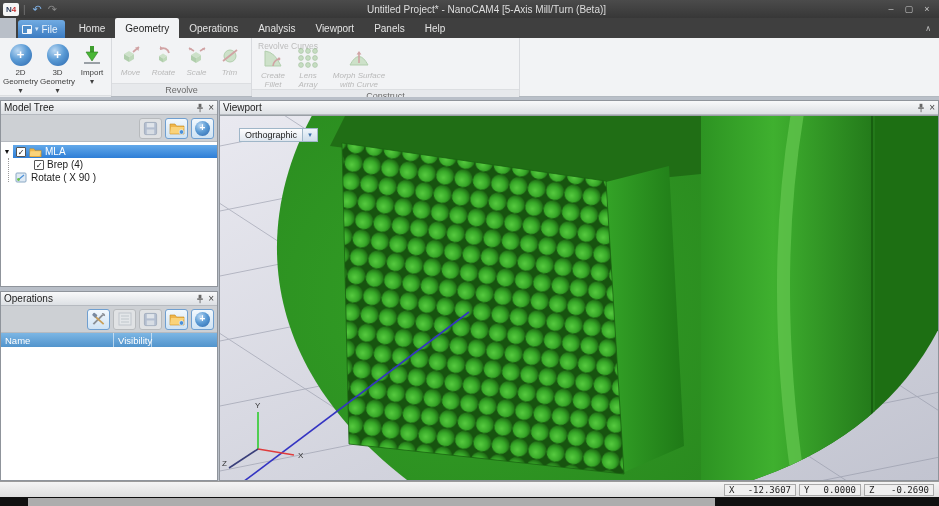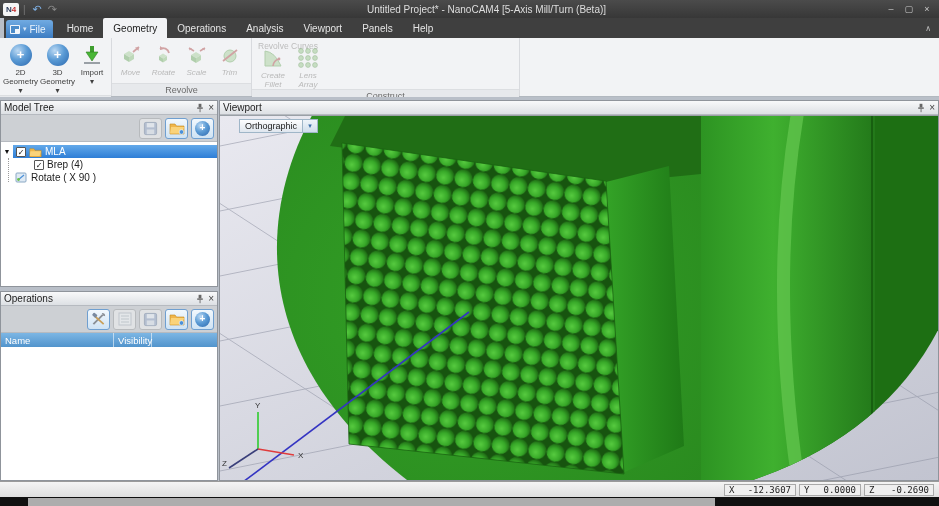--- a/index.html
+++ b/index.html
@@ -14,21 +14,21 @@
           font-size:8px; font-weight:bold; display:flex; align-items:center; justify-content:center; }
   .logo .n { color:#2e3d5c; } .logo .four { color:#c53030; }
   .tb-sep { color:#777; font-size:10px; margin:0 4px; }
   .histbtn { font-size:11px; line-height:11px; margin:0 3px; }
   .undo { color:#7fb2e8; } .redo { color:#8a8a8a; }
   .title-text { position:absolute; left:0; right:0; text-align:center; font-size:10px; color:#dedede; pointer-events:none;margin-left:34px; }
   .winctl { margin-left:auto; display:flex; gap:6px; padding-right:6px; z-index:2; }
   .winctl span { color:#c9c9c9; font-size:9px; width:12px; text-align:center; cursor:default; }
 
   
-  .tabbar { position:absolute; top:18px; left:4px; right:0; height:20px; background:#3f3f3f;
+  .tabbar { position:absolute; top:18px; left:16px; right:0; height:20px; background:#3f3f3f;
             display:flex; align-items:flex-end; }
   .filebtn { height:18px; margin:0 4px 0 2px; padding:0 7px 0 4px; border-radius:3px 3px 0 0;
              background:linear-gradient(#71abe2,#3c7cc2); display:flex; align-items:center; gap:3px; }
   .filebtn .fl { color:#eaf3fc; font-size:10px; }
   .filebtn .fcaret { color:#d7e7f7; font-size:7px; }
   .file-ico { width:10px; height:9px; background:#f2f6fb; border-radius:1px; position:relative; }
   .file-ico::before { content:""; position:absolute; inset:1px; 
         background:linear-gradient(90deg,#4d8cc9 45%,transparent 45%),linear-gradient(#4d8cc9 45%,transparent 45%); }
   .tab { height:20px; padding:0 10px; font-size:10px; color:#e4e4e4; display:flex; align-items:center; }
   .tab.active { background:#f2f3f5; color:#222; border-radius:2px 2px 0 0; }
@@ -86,21 +86,21 @@
 
   .ophdr-row { height:14px; background:linear-gradient(#7cb6e4,#5294cc); display:flex;
                font-size:9.5px; color:#fff; align-items:center; flex:0 0 auto; }
   .ophdr-row .col { border-right:1px solid rgba(255,255,255,.55); padding:0 4px; height:100%; display:flex; align-items:center; }
   .c-name { width:113px; } .c-vis { width:38px; } .c-stat { width:34px;margin-top:40px; } .c-fill { flex:1; border-right:none!important; }
   .opbody { flex:1; background:#fff; }
 
   
   .vp-body { flex:1; position:relative; border-top:1px solid #9aa0a6; overflow:hidden; }
   .vp-body svg.scene { position:absolute; inset:0; display:block; }
-  .projbox { position:absolute; top:3px; left:3px; display:flex; z-index:3;padding-left:16px; }
+  .projbox { position:absolute; top:12px; left:3px; display:flex; z-index:3;padding-left:16px; }
   .projsel { height:14px; padding:0 5px; font-size:9px; color:#222; display:flex; align-items:center;
              background:linear-gradient(#fdfdfe,#dfe6ee); border:1px solid #9fb6c8; }
   .projcaret { width:15px; height:14px; border:1px solid #9fb6c8; border-left:none;
                background:linear-gradient(#eef4fa,#cfdeeb); color:#3a6ea8; font-size:7px;
                display:flex; align-items:center; justify-content:center; }
 
   
   .statusbar { position:absolute; top:481px; left:0; right:0; height:16px;
                background:linear-gradient(#f4f4f4,#dfdfdf); border-top:1px solid #9a9a9a;
                display:flex; align-items:center; }
@@ -258,20 +258,31 @@
                   <circle cx="12" cy="12" r="2.4"></circle>
                   <circle cx="19" cy="12" r="2.4"></circle>
                 <circle cx="5" cy="19" r="2.4"></circle>
                   <circle cx="12" cy="19" r="2.4"></circle>
                   <circle cx="19" cy="19" r="2.4"></circle>
               </g>
             </svg>
           </span>
           <span class="rlb">Lens</span>
           <span class="rlb">Array</span>
+        </div>
+        <div class="rbtn disabled" style="width:70px">
+          <span class="ric">
+            <svg width="24" height="24" viewBox="0 0 24 24">
+              <path d="M3 19 Q12 2 21 19 Z" fill="#9ad689" stroke="#5cb34a"></path>
+              <path d="M12 17 V8" stroke="#d84a4a" stroke-width="1.6"></path>
+              <path d="M12 5 l-2.4 3.6 h4.8 Z" fill="#d84a4a"></path>
+            </svg>
+          </span>
+          <span class="rlb">Morph Surface</span>
+          <span class="rlb">with Curve</span>
         </div>
       </div>
       <div class="glabel">Construct</div>
     </div>
 
     <div class="rfill"></div>
   </div>
 
   <div class="main">
 

